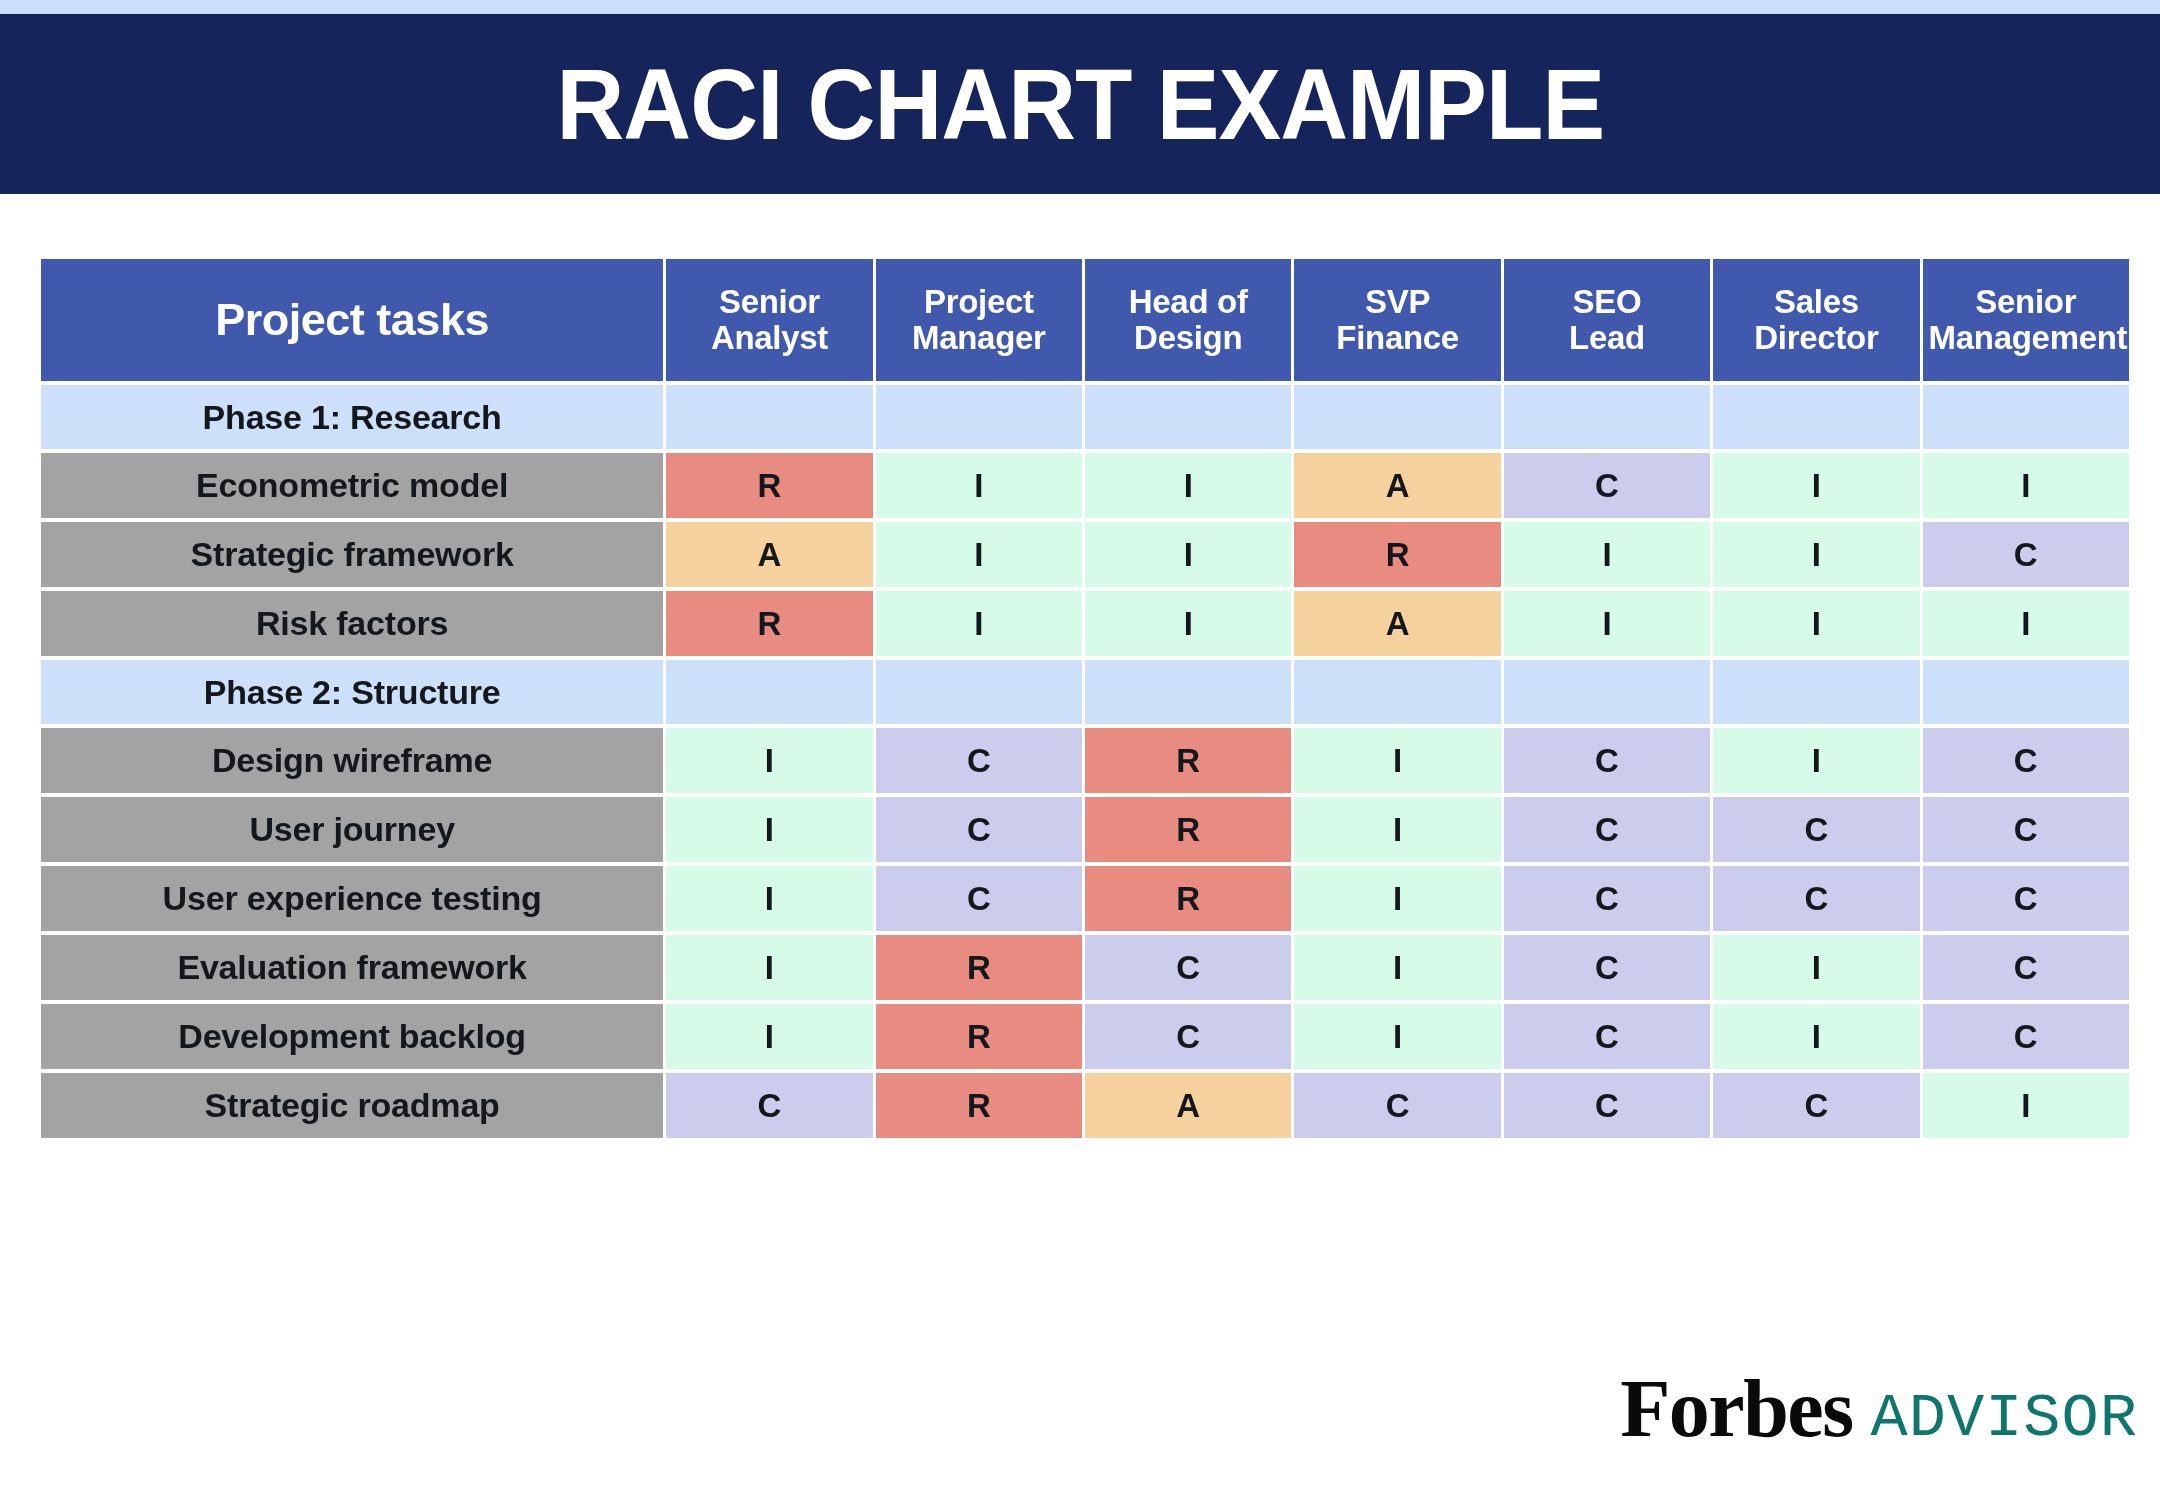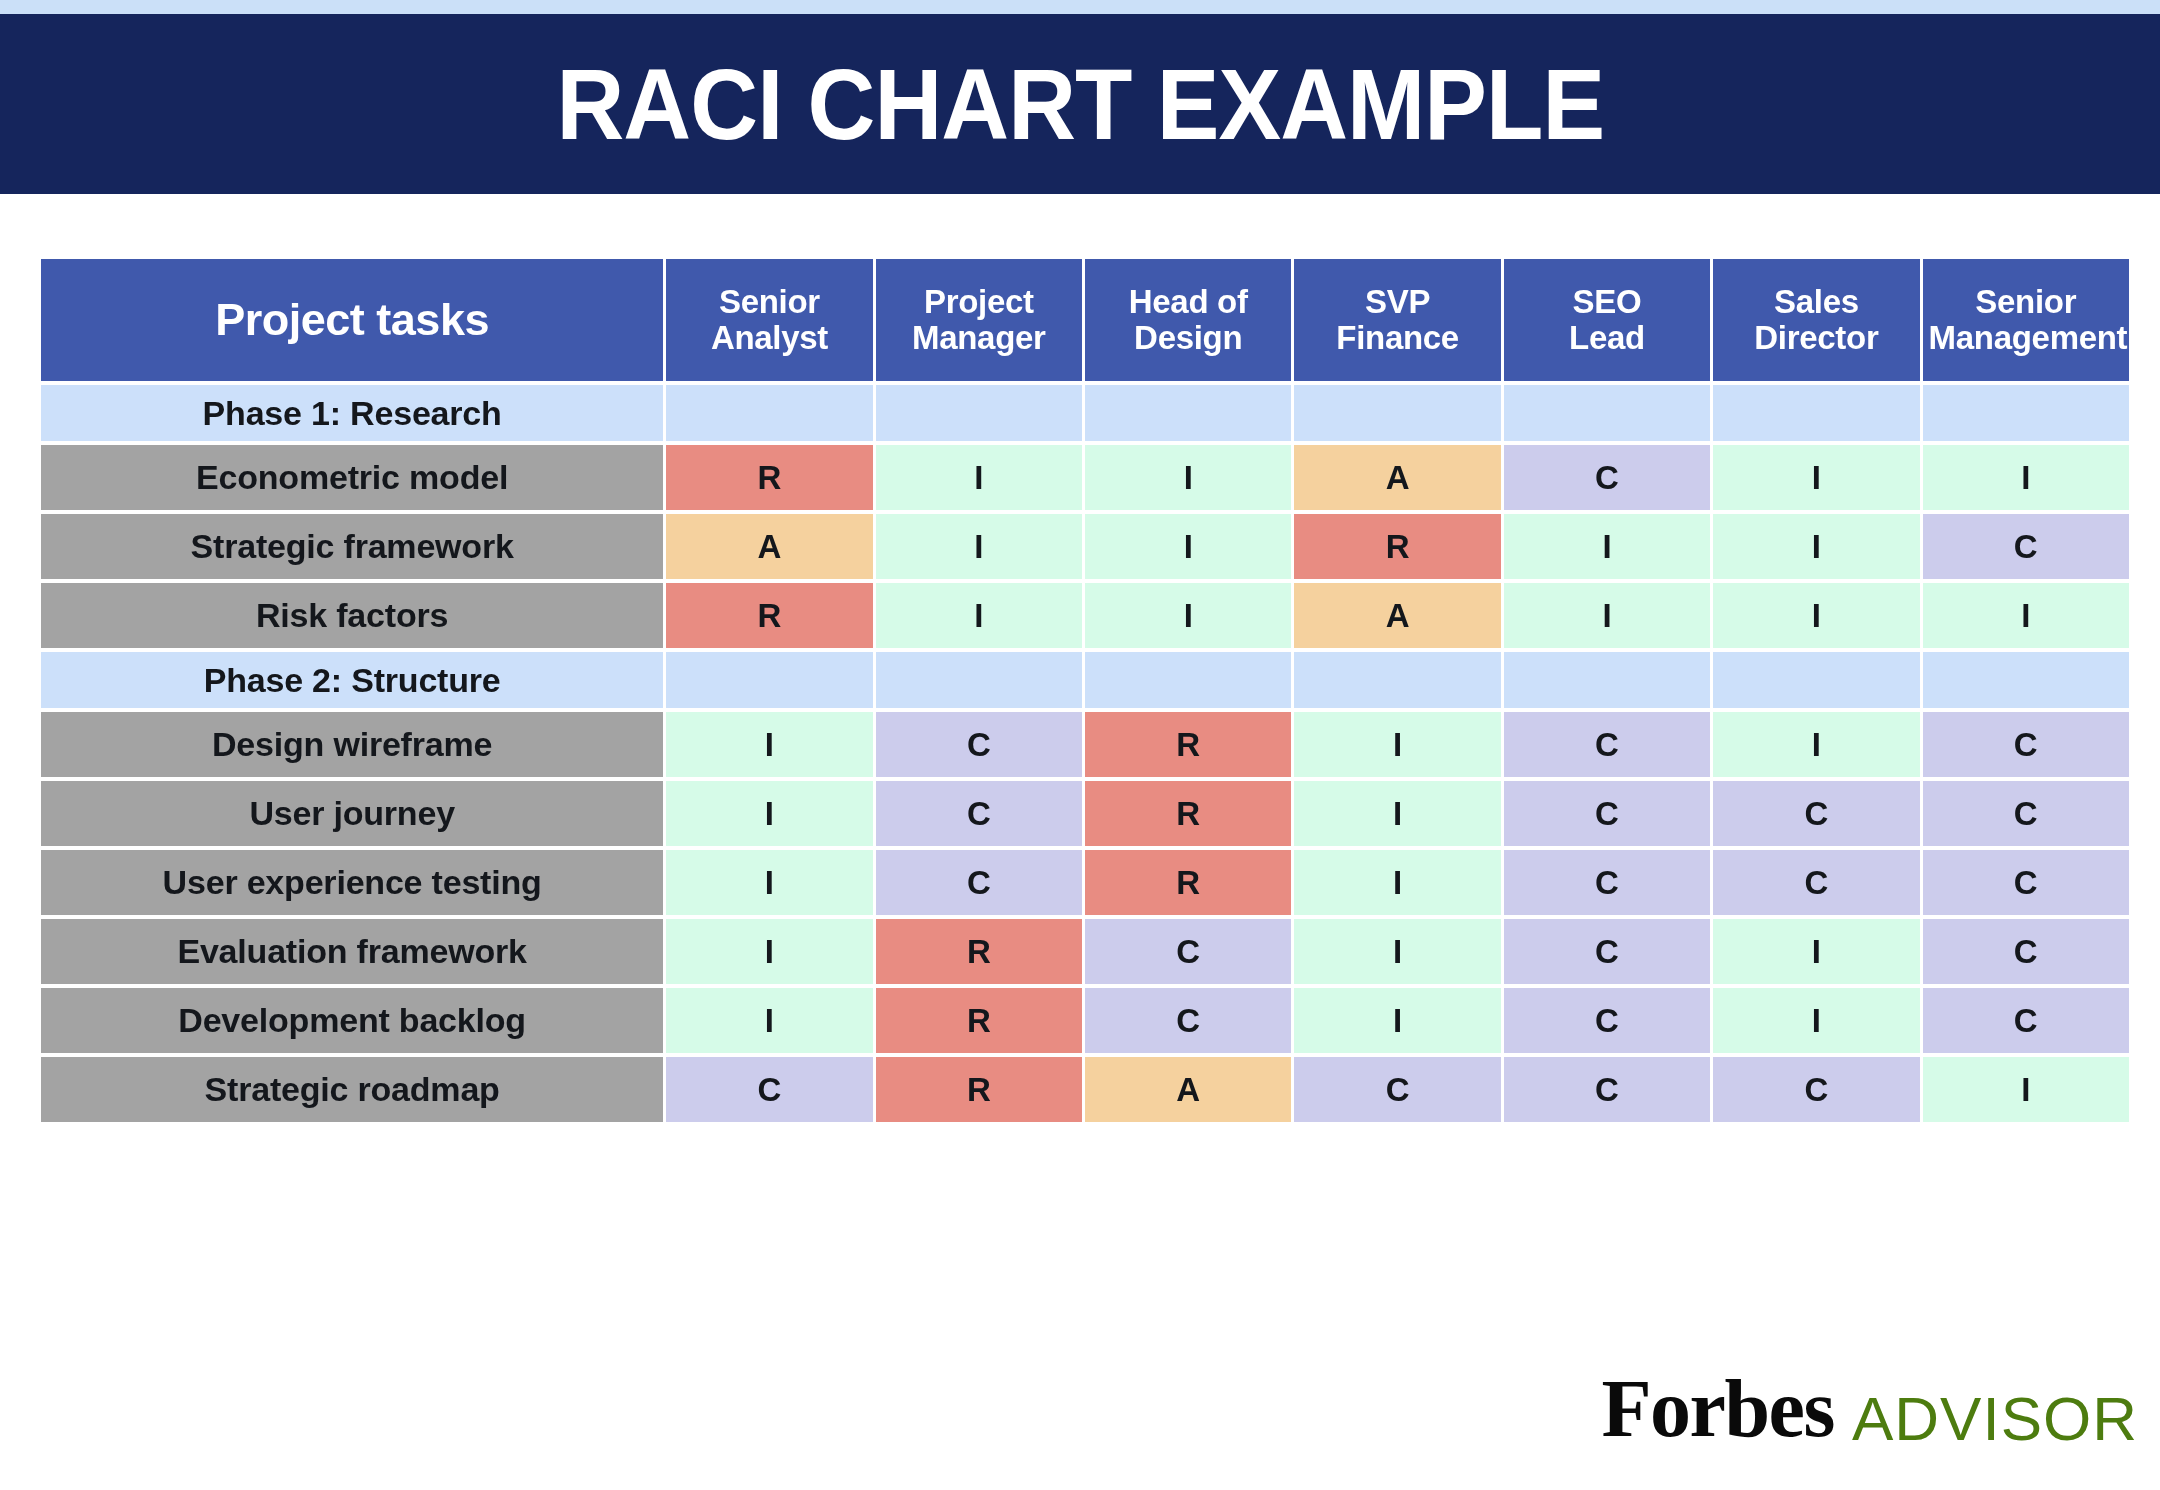--- a/index.html
+++ b/index.html
@@ -84,21 +84,21 @@
   }
   thead th.role-head {
     font-size: 33px;
     letter-spacing: -0.3px;
   }
   thead th.role-head .rh-line { display: block; }
 
   
   tbody tr.phase td {
     background: #cce0fa;
-    height: 56px;
+    height: 64px;
   }
   tbody tr.phase td.task-cell {
     color: #14171c;
     font-size: 34px;
     font-weight: bold;
     text-align: center;
     letter-spacing: -0.2px;
   }
 
   
@@ -139,24 +139,24 @@
   }
   .logo .forbes {
     font-family: "Liberation Serif", serif;
     font-weight: bold;
     font-size: 82px;
     color: #0a0a0a;
     letter-spacing: -1.5px;
     line-height: 1;
   }
   .logo .advisor {
-    font-family: Liberation Sans, sans-serif;
+    font-family: Liberation Mono, monospace;
     font-weight: normal;
     font-size: 62px;
-    color: #4d7c0f;
+    color: #0f766e;
     letter-spacing: 1px;
     line-height: 1;
   }
 </style>
 </head>
 <body>
 
 <div id="page">
 
   <div class="top-strip"></div>

